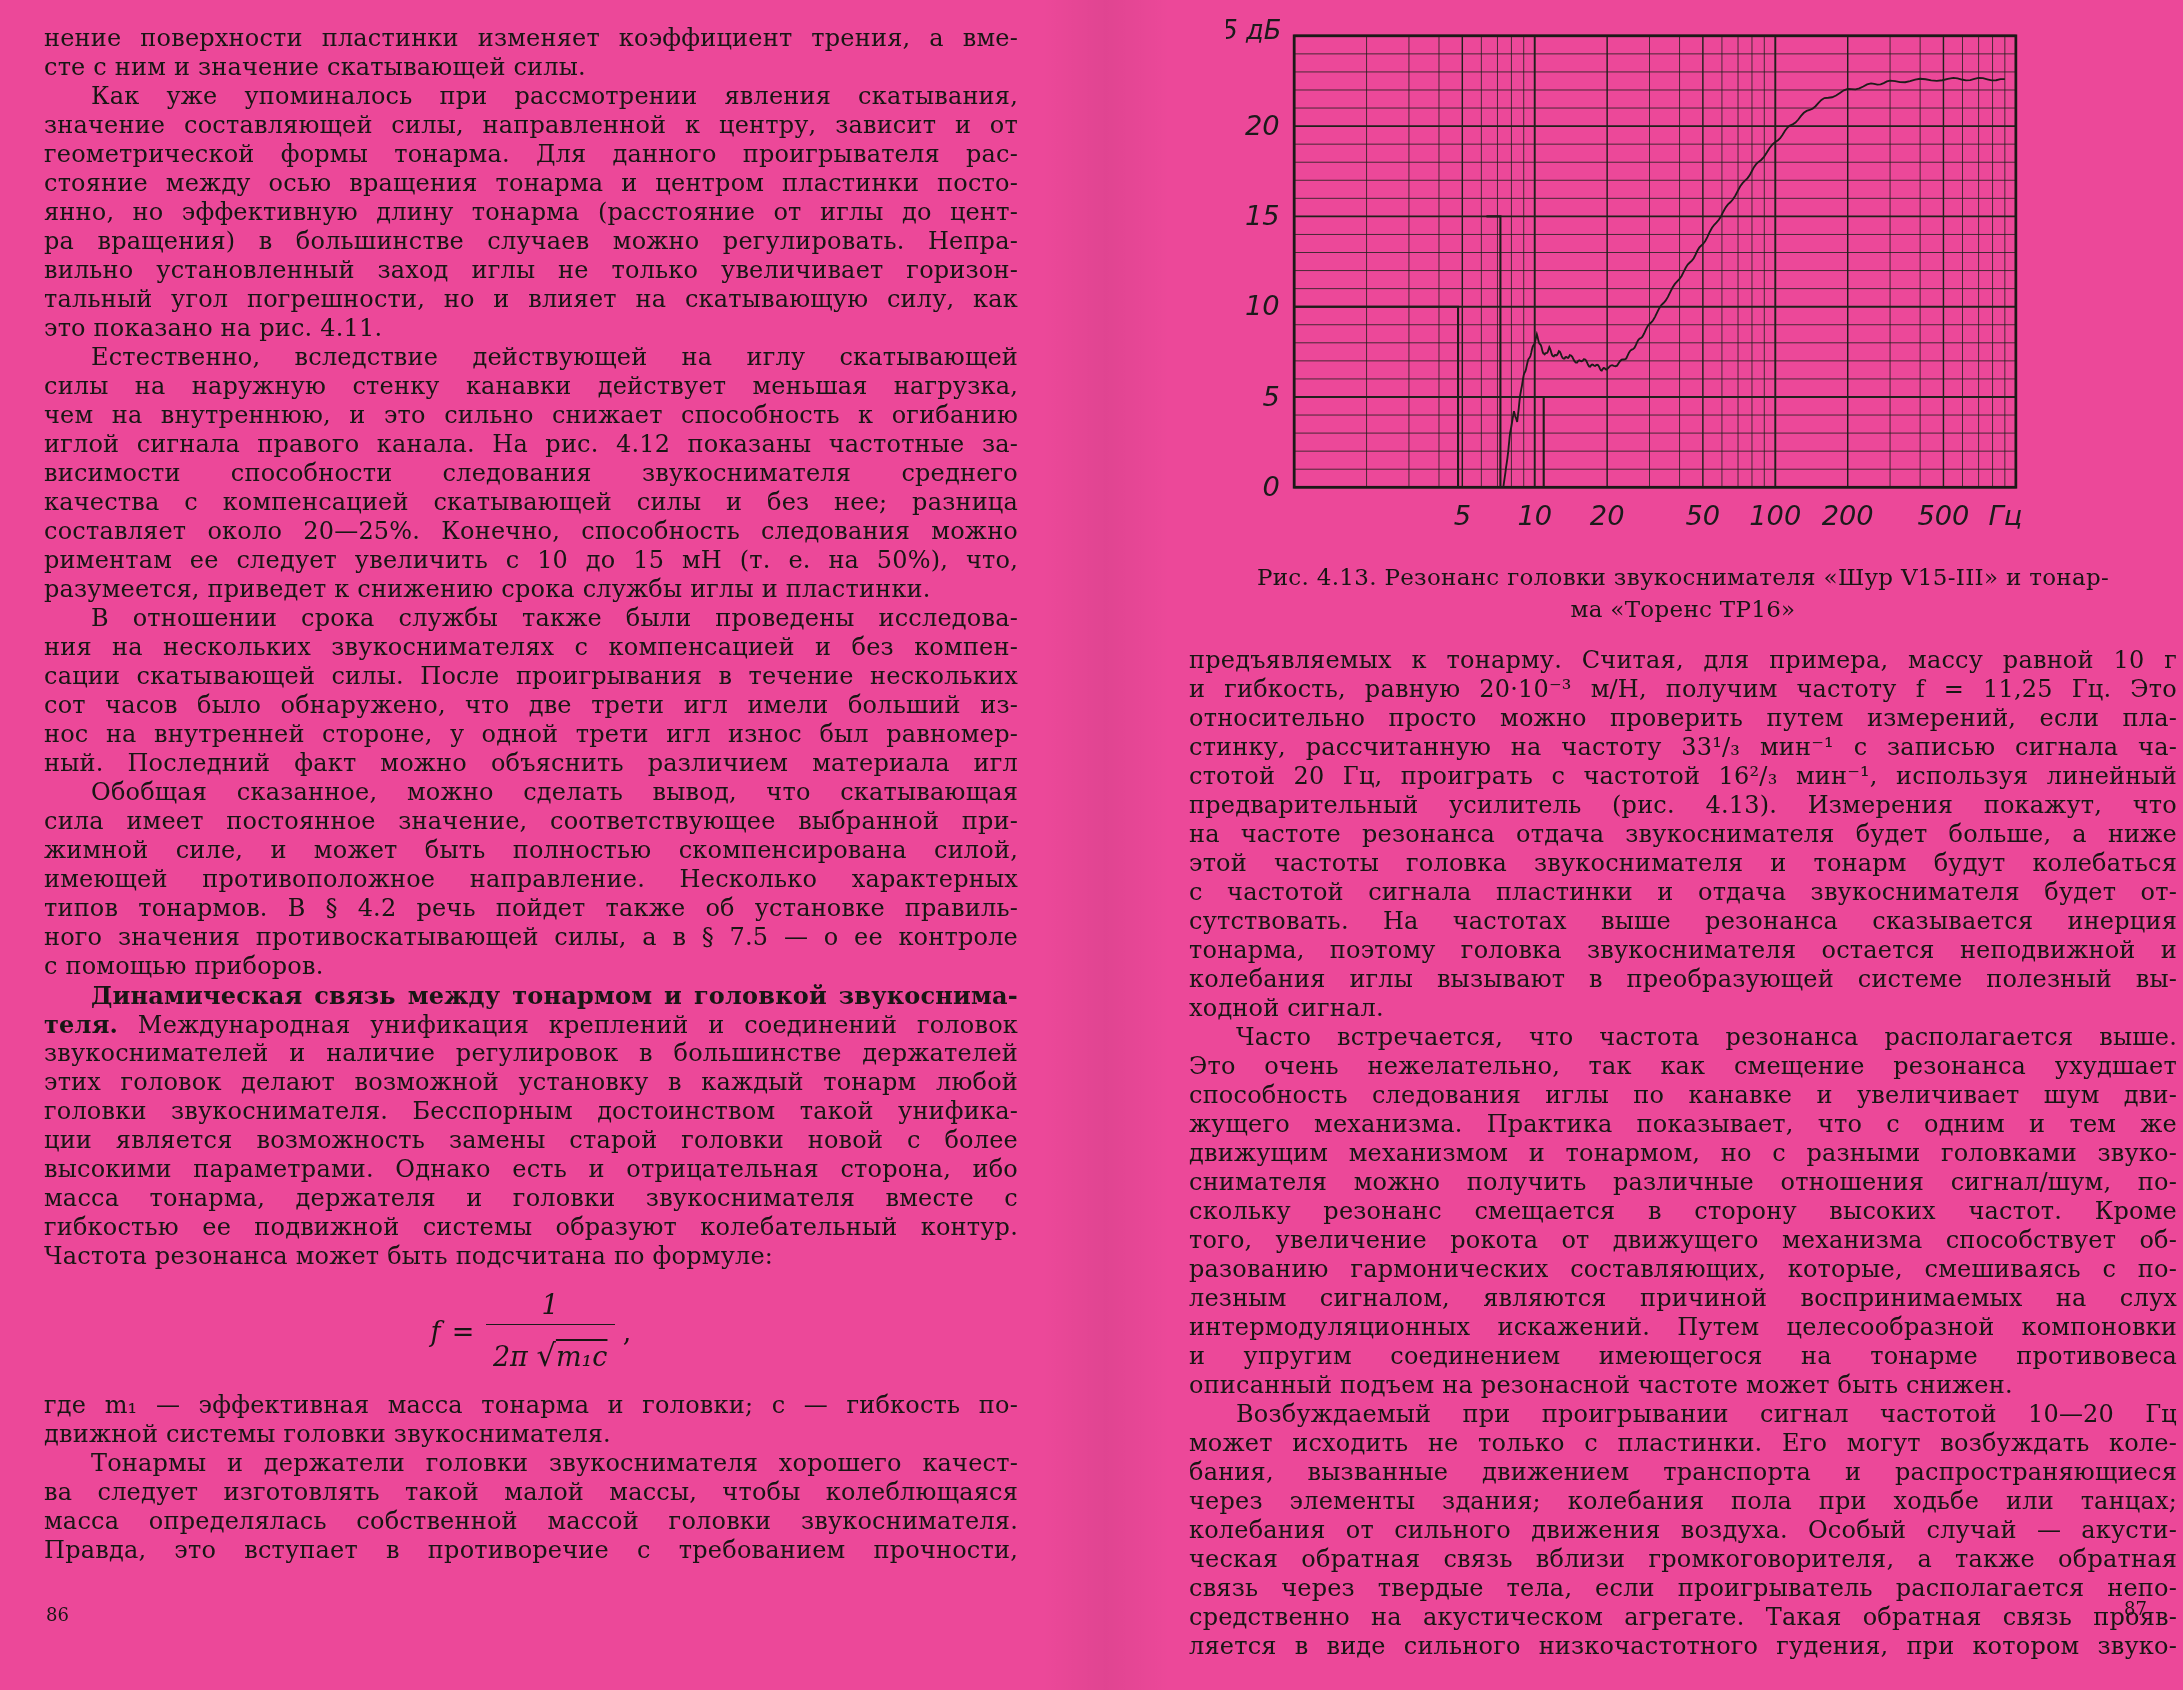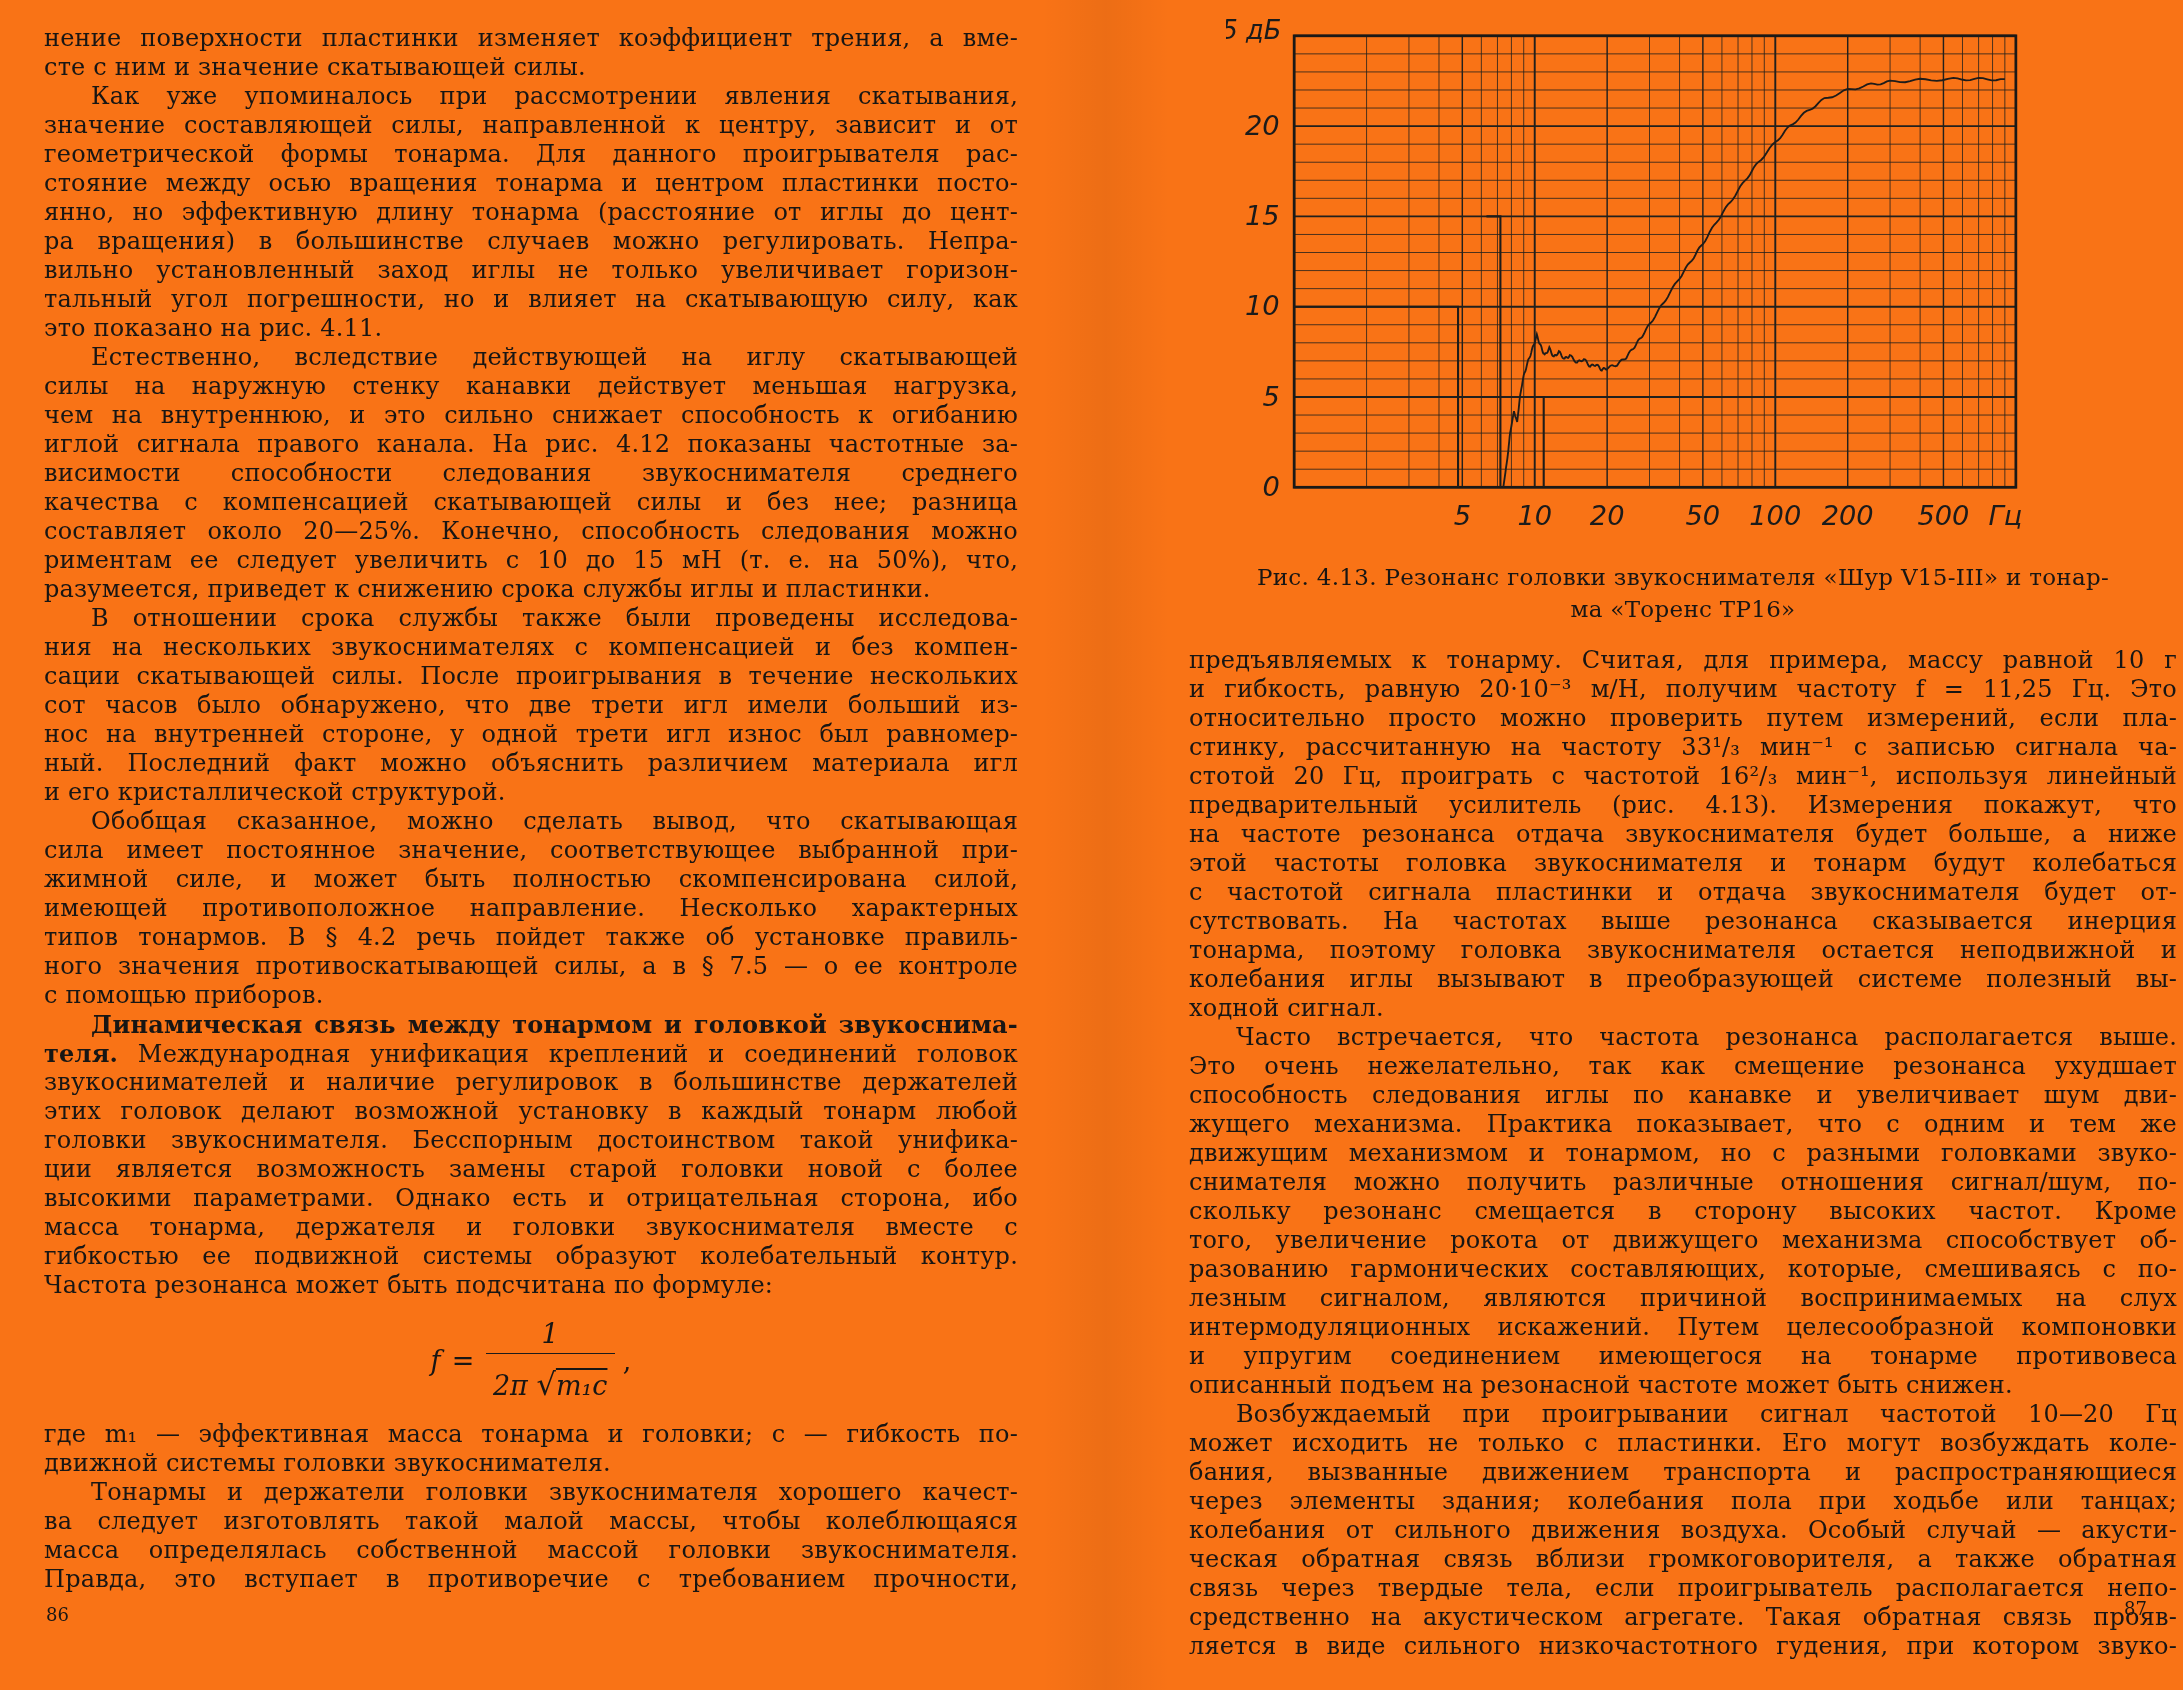--- a/index.html
+++ b/index.html
@@ -1,16 +1,16 @@
 <!DOCTYPE html>
 <html style="font-size:13px"><head>
 <meta charset="utf-8">
 <style>
   html,body{margin:0;padding:0;background:#e8e6df;}
-  .spread{position:relative;width:2183px;height:1691px;background:#f97316;overflow:hidden;
+  .spread{position:relative;width:2183px;height:1691px;background:#ec4899;overflow:hidden;
           font-family:"DejaVu Serif","Liberation Serif",serif;color:#181614;}
   .gutter{position:absolute;left:1042px;top:0;width:128px;height:100%;
           background:linear-gradient(90deg,rgba(0,0,0,0) 0%,rgba(0,0,0,0.05) 50%,rgba(0,0,0,0) 100%);}
   .page{position:absolute;top:0;}
   .page.left{left:44px;width:974px;top:24px;}
   .page.right{left:1189px;width:988px;top:17.6px;}
   .para{margin:0;}
   .tline{height:29px;line-height:29px;font-size:24px;text-align:justify;text-align-last:justify;
          overflow:visible;letter-spacing:0.2px;}
   .tline.endl{text-align-last:left;}
@@ -69,21 +69,20 @@
           <div class="tline">риментам ее следует увеличить с 10 до 15 мН (т. е. на 50%), что,</div>
           <div class="tline endl">разумеется, приведет к снижению срока службы иглы и пластинки.</div>
         </div>
         <div class="para ind">
           <div class="tline">В отношении срока службы также были проведены исследова-</div>
           <div class="tline">ния на нескольких звукоснимателях с компенсацией и без компен-</div>
           <div class="tline">сации скатывающей силы. После проигрывания в течение нескольких</div>
           <div class="tline">сот часов было обнаружено, что две трети игл имели больший из-</div>
           <div class="tline">нос на внутренней стороне, у одной трети игл износ был равномер-</div>
           <div class="tline">ный. Последний факт можно объяснить различием материала игл</div>
-          <div class="tline endl">и его кристаллической структурой.</div>
         </div>
         <div class="para ind">
           <div class="tline">Обобщая  сказанное,  можно сделать вывод, что скатывающая</div>
           <div class="tline">сила имеет постоянное значение, соответствующее выбранной при-</div>
           <div class="tline">жимной силе, и может быть полностью  скомпенсирована  силой,</div>
           <div class="tline">имеющей противоположное направление.  Несколько характерных</div>
           <div class="tline">типов тонармов. В § 4.2 речь пойдет также об установке правиль-</div>
           <div class="tline">ного значения противоскатывающей силы, а в § 7.5 — о ее контроле</div>
           <div class="tline endl">с помощью приборов.</div>
         </div>

